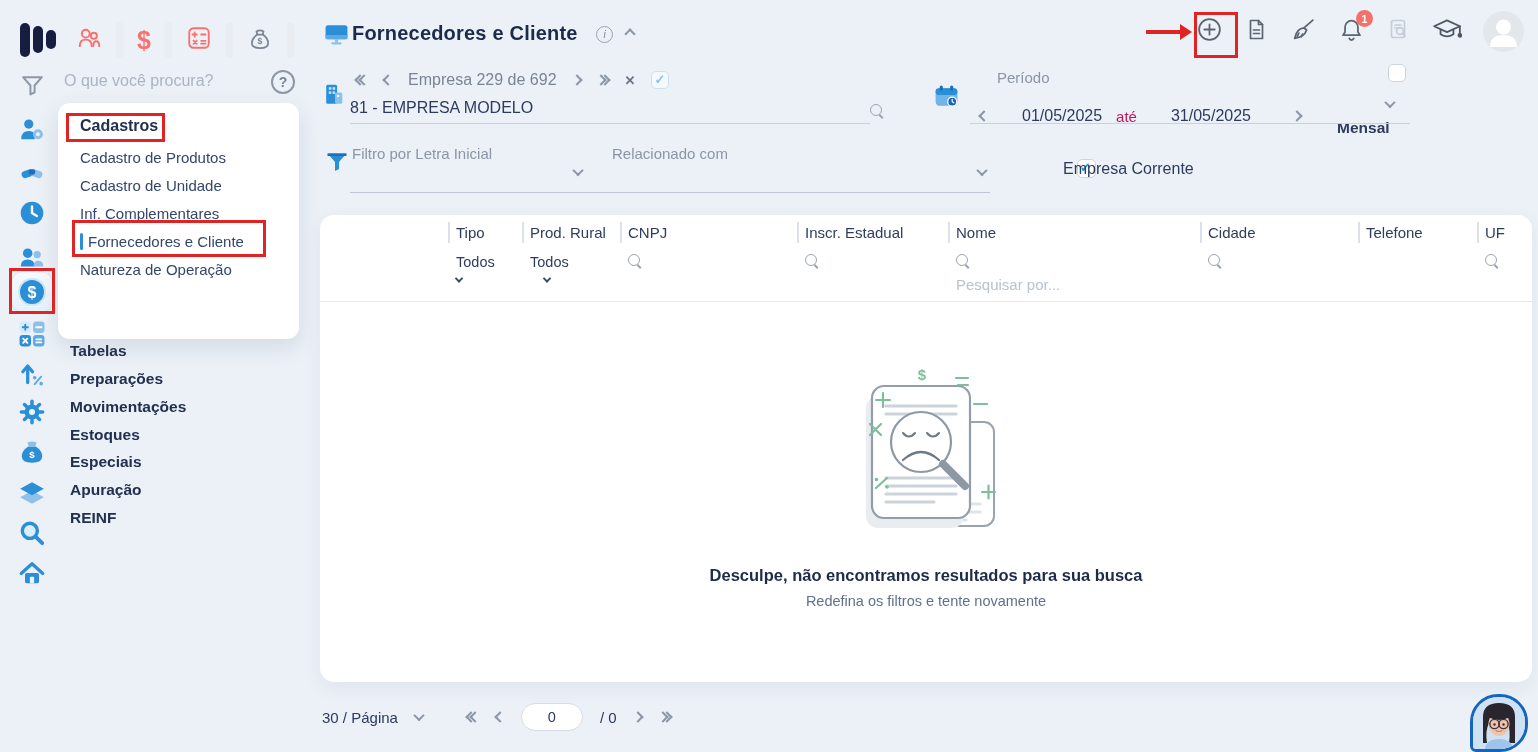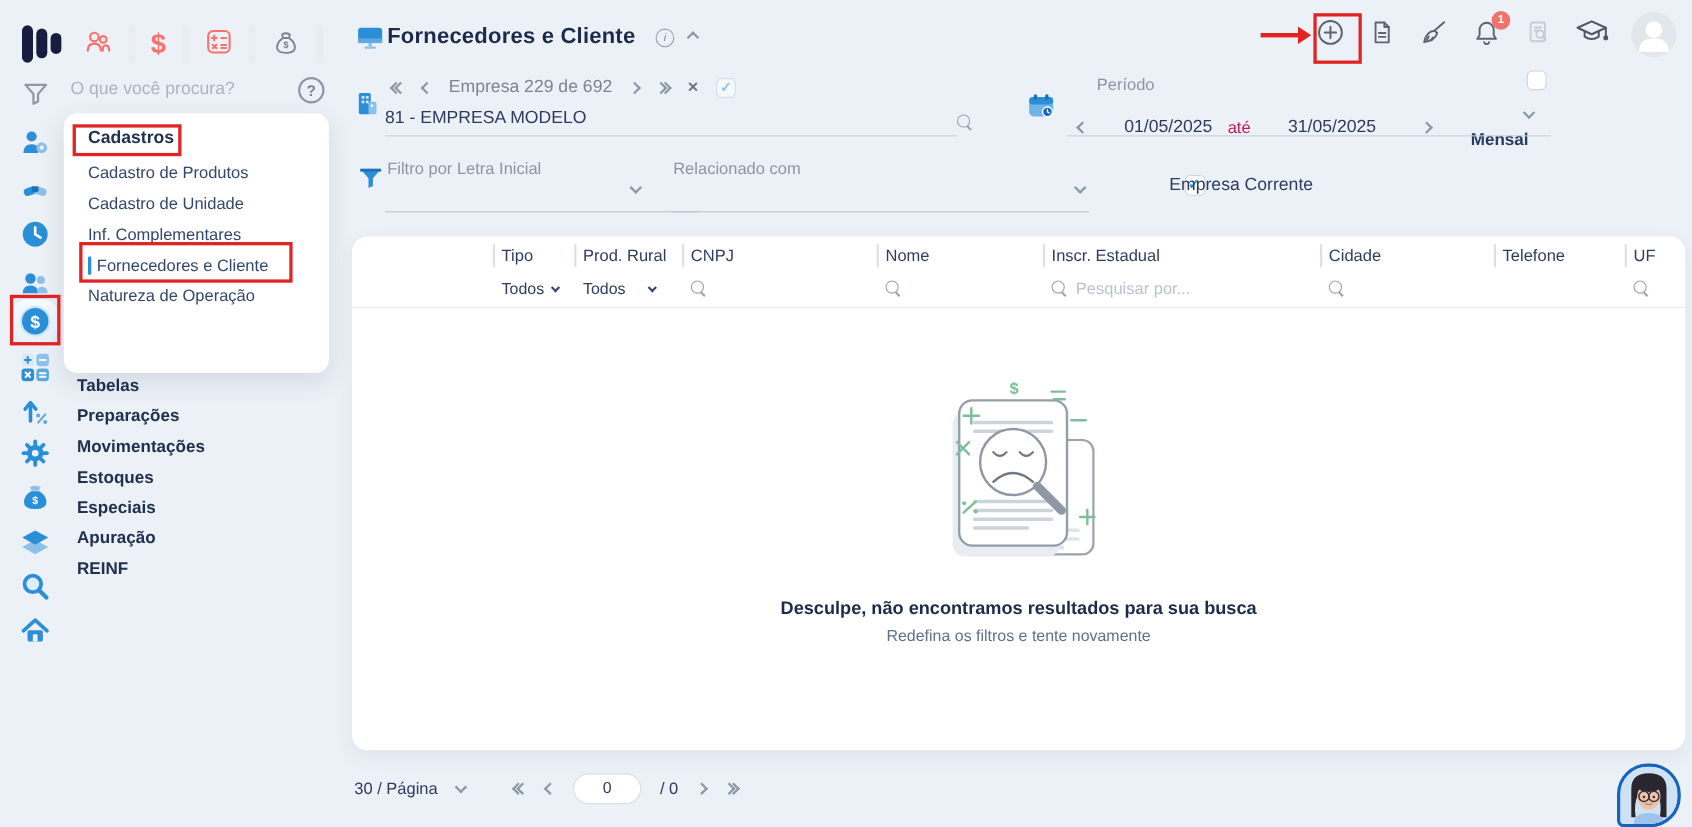--- a/index.html
+++ b/index.html
@@ -102,21 +102,21 @@
 
   .filter-label { font-size:15px; color:#8b95a5; }
   .cc-label { font-size:16px; color:#2d3a5e; }
 
   
   .panel { position:absolute; left:320px; top:215px; width:1212px; height:467px; background:#fff;
         border-radius:14px; box-shadow:0 6px 18px rgba(50,70,110,.07); }
   .tgrid { display:grid; grid-template-columns:128px 74px 98px 177px 151px 252px 158px 119px 55px; }
   .th { padding:9px 4px 6px 8px; font-size:15px; font-weight:500; color:#2e3c5e; position:relative; }
   .th .vdiv { position:absolute; left:0; top:7px; width:1.5px; height:21px; background:#dbe1e9; }
-  .tf { padding:7px 4px 8px 8px; font-size:14.5px; color:#2e3c5e; display:flex; align-items:center; gap:7px; }
+  .tf { padding:7px 4px 8px 8px; font-size:14.5px; color:#2e3c5e; display:flex; gap:7px;flex-direction:column; }
   .tsep { border-bottom:1.5px solid #e4e9f0; }
   .nome-input { border:none; outline:none; width:150px; font-size:15px; color:#3a4a6b;
         font-family:inherit; background:transparent; }
   .nome-input::placeholder { color:#b9c2cf; }
 
   .empty-wrap { display:flex; flex-direction:column; align-items:center; padding-top:62px; }
   .empty-title { margin-top:16px; font-size:16.5px; font-weight:bold; color:#1c2b4a; }
   .empty-sub { margin-top:8px; font-size:14.5px; color:#61708a; }
 
   
@@ -318,22 +318,22 @@
 <span class="cb checked abs" style="left:1035px; top:159px; width:19px; height:19px;"></span>
 <span class="cc-label abs" style="left:1063px; top:160px;">Empresa Corrente</span>
 
 
 <div class="panel">
   <div class="tgrid">
     <div class="th"></div>
     <div class="th"><span class="vdiv"></span><span>Tipo</span></div>
     <div class="th"><span class="vdiv"></span><span>Prod. Rural</span></div>
     <div class="th"><span class="vdiv"></span><span>CNPJ</span></div>
+    <div class="th"><span class="vdiv"></span><span>Inscr. Estadual</span></div>
     <div class="th"><span class="vdiv"></span><span>Nome</span></div>
-    <div class="th"><span class="vdiv"></span><span>Inscr. Estadual</span></div>
     <div class="th"><span class="vdiv"></span><span>Cidade</span></div>
     <div class="th"><span class="vdiv"></span><span>Telefone</span></div>
     <div class="th"><span class="vdiv"></span><span>UF</span></div>
   </div>
   <div class="tgrid tsep">
     <div class="tf"></div>
     <div class="tf">
       <span>Todos</span>
         <span class="chev down sm navy"></span>
       </div>

